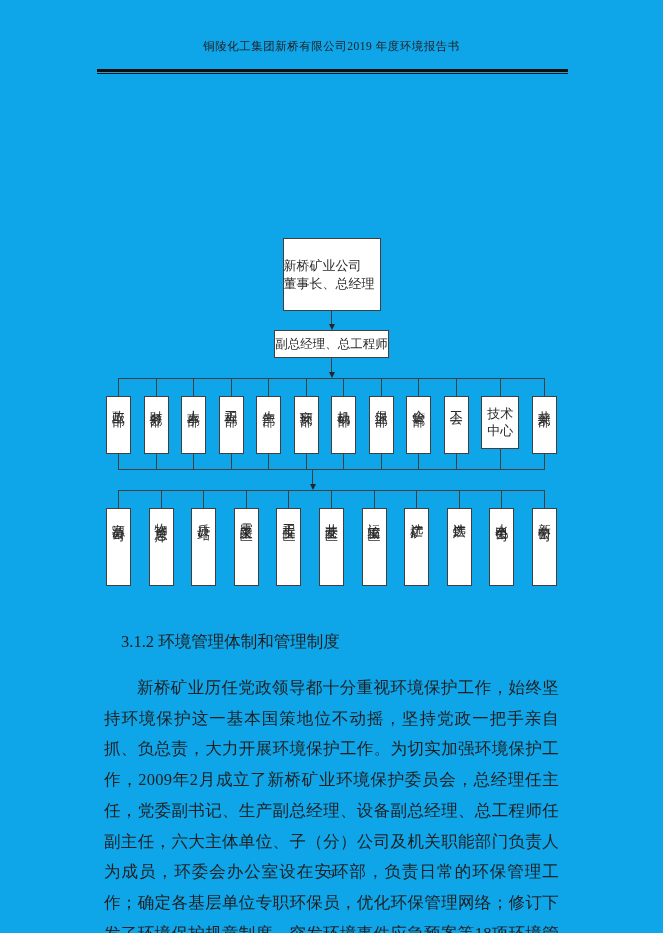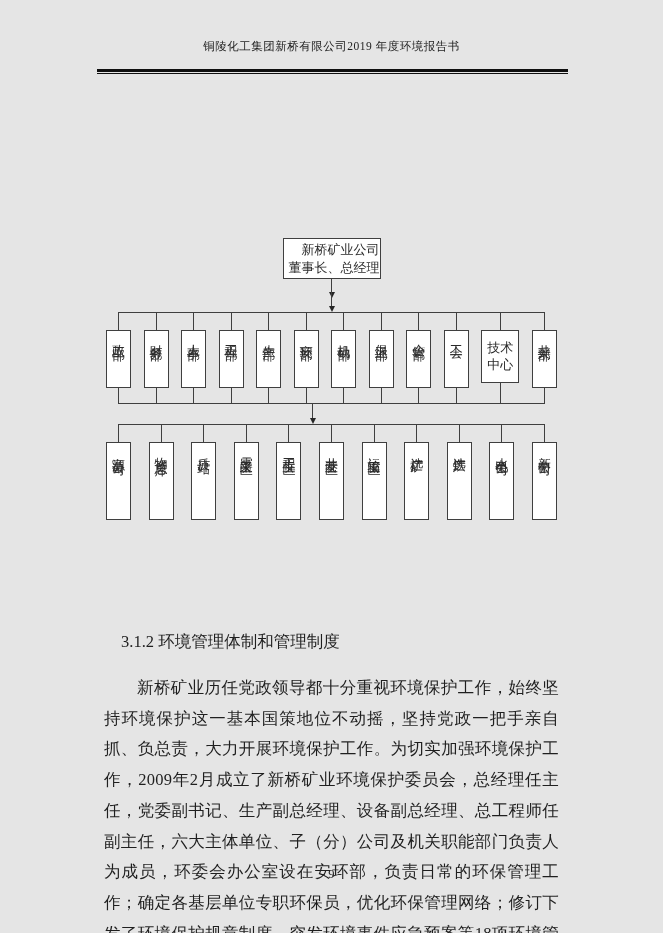--- a/index.html
+++ b/index.html
@@ -1,36 +1,36 @@
 <!DOCTYPE html>
 <html lang="zh"><head>
 <meta charset="utf-8">
 <style>
   html,body{margin:0;padding:0;background:#fff;}
   .page{
-    position:relative;width:663px;height:933px;background:#e5e5e5;overflow:hidden;
+    position:relative;width:663px;height:933px;background:#0ea5e9;overflow:hidden;
     font-family:"Liberation Serif","DejaVu Serif",serif;color:#1f1f1f;
   }
   
   .doc-header{position:absolute;top:39px;left:0;width:100%;text-align:center;
     font-size:11.5px;letter-spacing:.5px;color:#222;}
   .header-rule{position:absolute;top:69px;left:97px;right:95px;height:1px;
     border-top:3px solid #101010;border-bottom:1px solid #101010;}
   
   .para{ text-align:justify;font-size:16.5px;line-height:30.7px;letter-spacing:.2px;}
   .p1{position:absolute;top:84px;left:88px;width:487px;}
   .content2{position:absolute;top:590px;left:88px;width:487px;}
   .section-heading{font-size:16.5px;line-height:31px;text-indent:2em;margin-top:36px;}
   .indent{text-indent:2em;}
   
   .org-chart{position:absolute;top:227px;left:0;width:663px;}
   .chart-title{text-align:center;font-weight:bold;font-size:14.5px;line-height:20px;letter-spacing:1px;color:#111;}
   .box{border:1px solid #3f3f3f;background:#fff;box-sizing:content-box;}
-  .top-box{width:96px;margin:11px auto 0;text-align:right;font-size:13px;line-height:17.5px;
-    white-space:pre-line;padding:2px 0;color:#2a2a2a;}
+  .top-box{width:96px;margin:11px auto 0;text-align:left;font-size:13px;line-height:17.5px;
+    white-space:pre-line;padding:18px 0;color:#2a2a2a;}
   .deputy-box{width:113px;margin:6px auto 0;text-align:center;font-size:12.5px;line-height:26px;color:#2a2a2a;}
   .arrow{width:1px;background:#3f3f3f;margin:0 auto;position:relative;}
   .arrow.a1{height:13px;}
   .arrow.a2{height:14px;margin-bottom:6px;}
   .arrow::after{content:"";position:absolute;bottom:-6px;left:50%;transform:translateX(-50%);
     border-left:3.5px solid transparent;border-right:3.5px solid transparent;border-top:6px solid #262626;}
   .chart-grid{position:relative;width:451px;margin:0 auto;}
   .row{position:relative;display:flex;justify-content:space-between;}
   .row-mid{height:92px;}
   .row-mid::before{content:"";position:absolute;top:0;left:12px;right:12px;border-top:1px solid #3f3f3f;}
@@ -60,20 +60,21 @@
 
   <div class="doc-header">铜陵化工集团新桥有限公司2019 年度环境报告书</div>
   <div class="header-rule"></div>
 
 
   <div class="org-chart">
 
     <div class="box top-box">新桥矿业公司
 董事长、总经理</div>
     <div class="arrow a1"></div>
+    <div class="box deputy-box">副总经理、总工程师</div>
     <div class="arrow a2"></div>
 
     <div class="chart-grid">
 
       <div class="row row-mid">
         <div class="cell">
             <i class="stub t"></i>
             <div class="box vbox">政工部</div>
             <i class="stub b"></i>
           </div>

